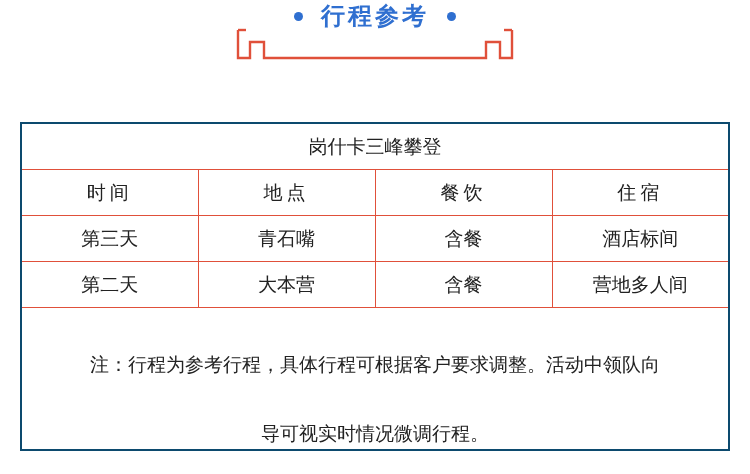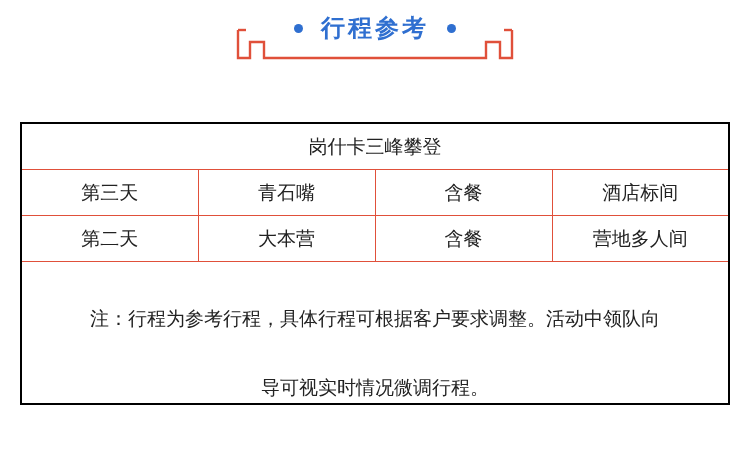--- a/index.html
+++ b/index.html
@@ -23,21 +23,21 @@
   
   .header {
     position: relative;
     height: 90px;
   }
   .header-title-row {
     display: flex;
     align-items: center;
     justify-content: center;
     gap: 18px;
-    padding-top: 12px;
+    padding-top: 0;
   }
   .header-title {
     font-size: 24px;
     font-weight: bold;
     color: #2f6fd0;
     letter-spacing: 3px;
     font-family: "DejaVu Sans", "Liberation Sans", sans-serif;
   }
   .dot {
     width: 9px;
@@ -57,21 +57,21 @@
   .table-wrap {
     position: absolute;
     left: 20px;
     top: 122px;
     width: 710px;
   }
   table.trip {
     width: 100%;
     border-collapse: collapse;
     table-layout: fixed;
-    border: 2px solid #000000;
+    border: 2px solid #0c4a6e;
   }
   table.trip td {
     border: 1px solid #e0503a;
     text-align: center;
     font-size: 19px;
     color: #222222;
     height: 41px;
     padding: 2px 4px;
     font-family: "DejaVu Sans", "Liberation Sans", sans-serif;
   }
@@ -128,20 +128,26 @@
     </div>
   </div>
 
   <div class="table-wrap">
     <table class="trip">
       <tbody>
         <tr>
           <td class="title-cell" colspan="4">岗什卡三峰攀登</td>
         </tr>
         <tr>
+          <td class="head-cell">时间</td>
+          <td class="head-cell">地点</td>
+          <td class="head-cell">餐饮</td>
+          <td class="head-cell">住宿</td>
+        </tr>
+        <tr>
           <td>第三天</td>
           <td>青石嘴</td>
           <td>含餐</td>
           <td>酒店标间</td>
         </tr>
         <tr>
           <td>第二天</td>
           <td>大本营</td>
           <td>含餐</td>
           <td>营地多人间</td>

